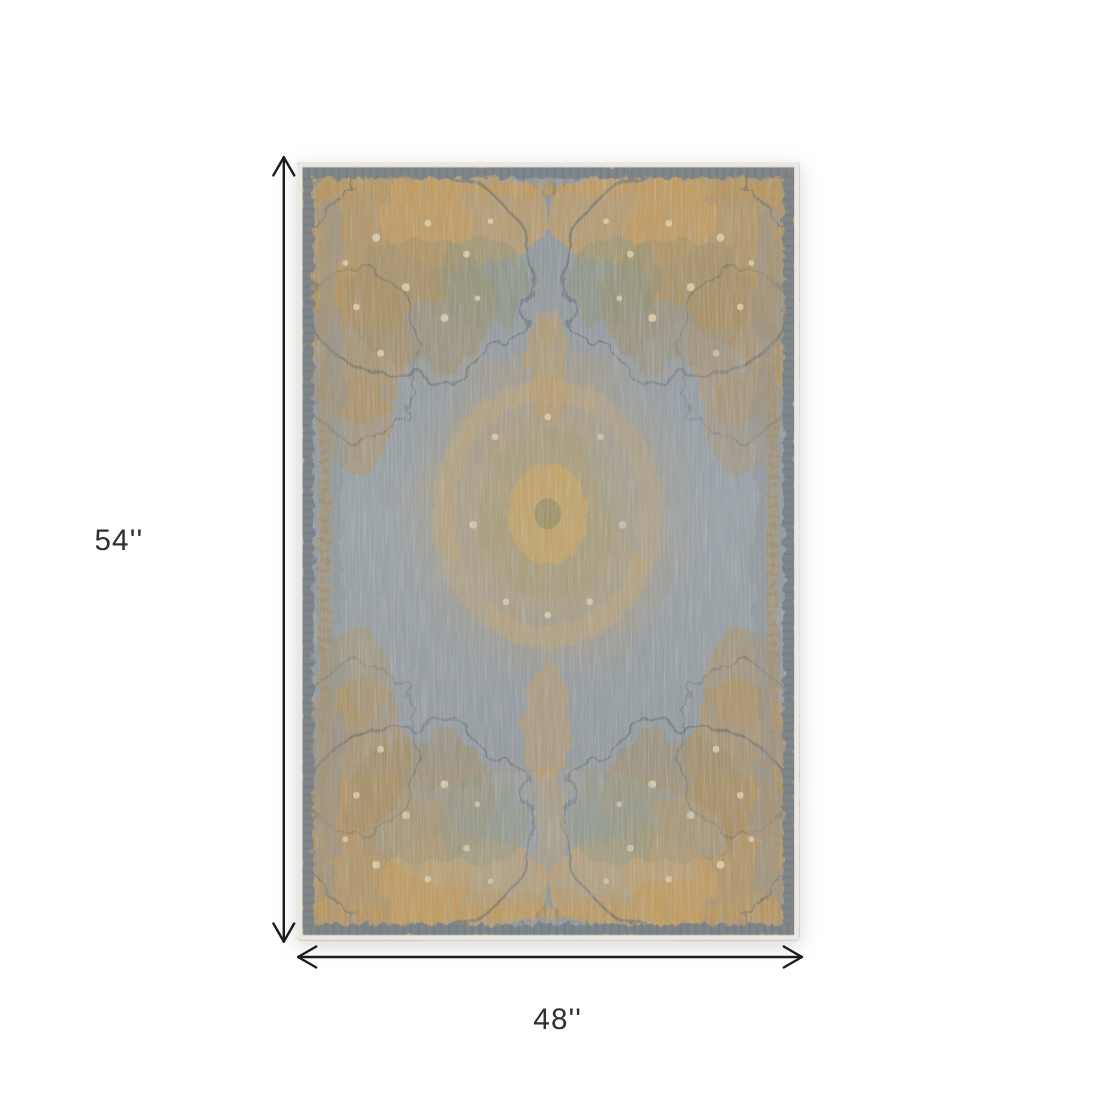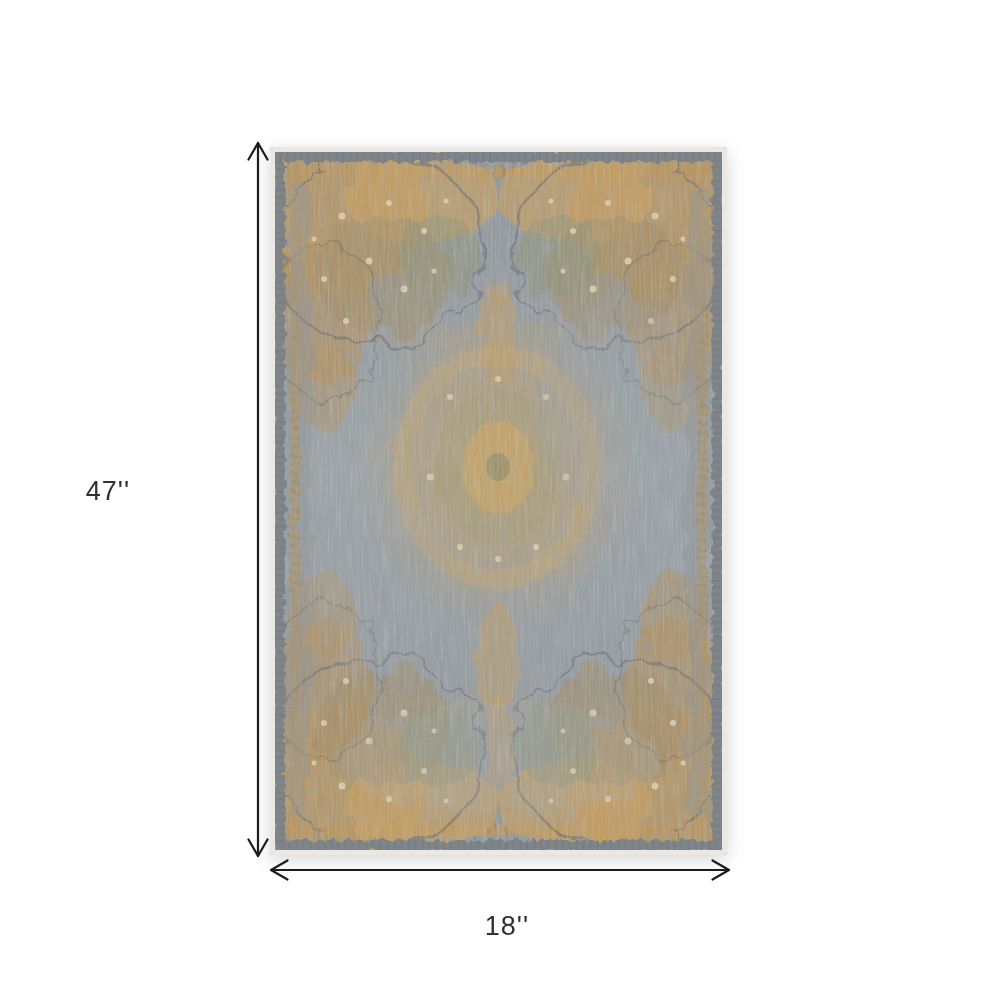--- a/index.html
+++ b/index.html
@@ -162,15 +162,15 @@
       <path d="M248.5,159.5 L258,143 L267.5,159.5"></path>
       <path d="M248.5,839.5 L258,856 L267.5,839.5"></path>
     </g>
     <g fill="none" stroke-width="2.2" stroke-linecap="round" stroke-linejoin="round" stroke="#1c1c1c">
       <line x1="271" y1="870" x2="729" y2="870"></line>
       <path d="M287.5,860.5 L271,870 L287.5,879.5"></path>
       <path d="M712.5,860.5 L729,870 L712.5,879.5"></path>
     </g>
   </svg>
 
-  <div class="dim-label" id="height-label">47''</div>
-  <div class="dim-label" id="width-label">18''</div>
+  <div class="dim-label" id="height-label">54''</div>
+  <div class="dim-label" id="width-label">48''</div>
 </div>
 
 </body></html>

